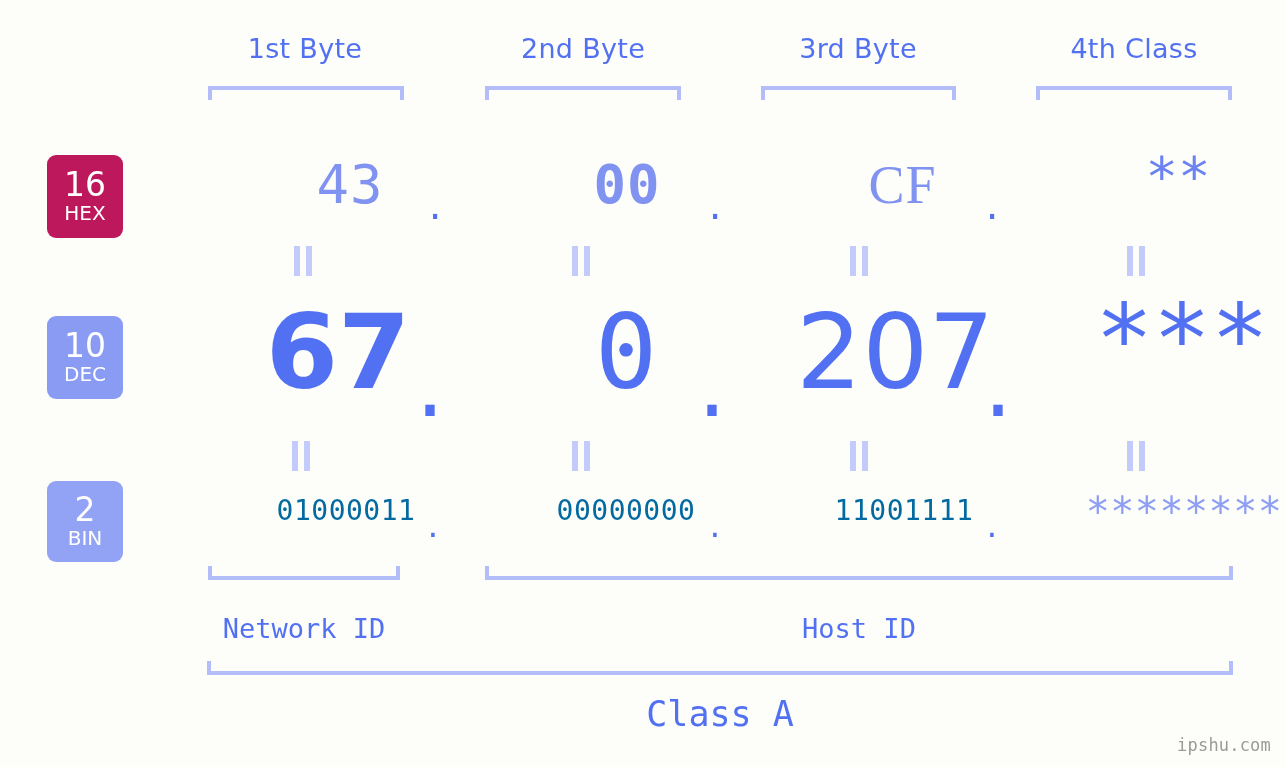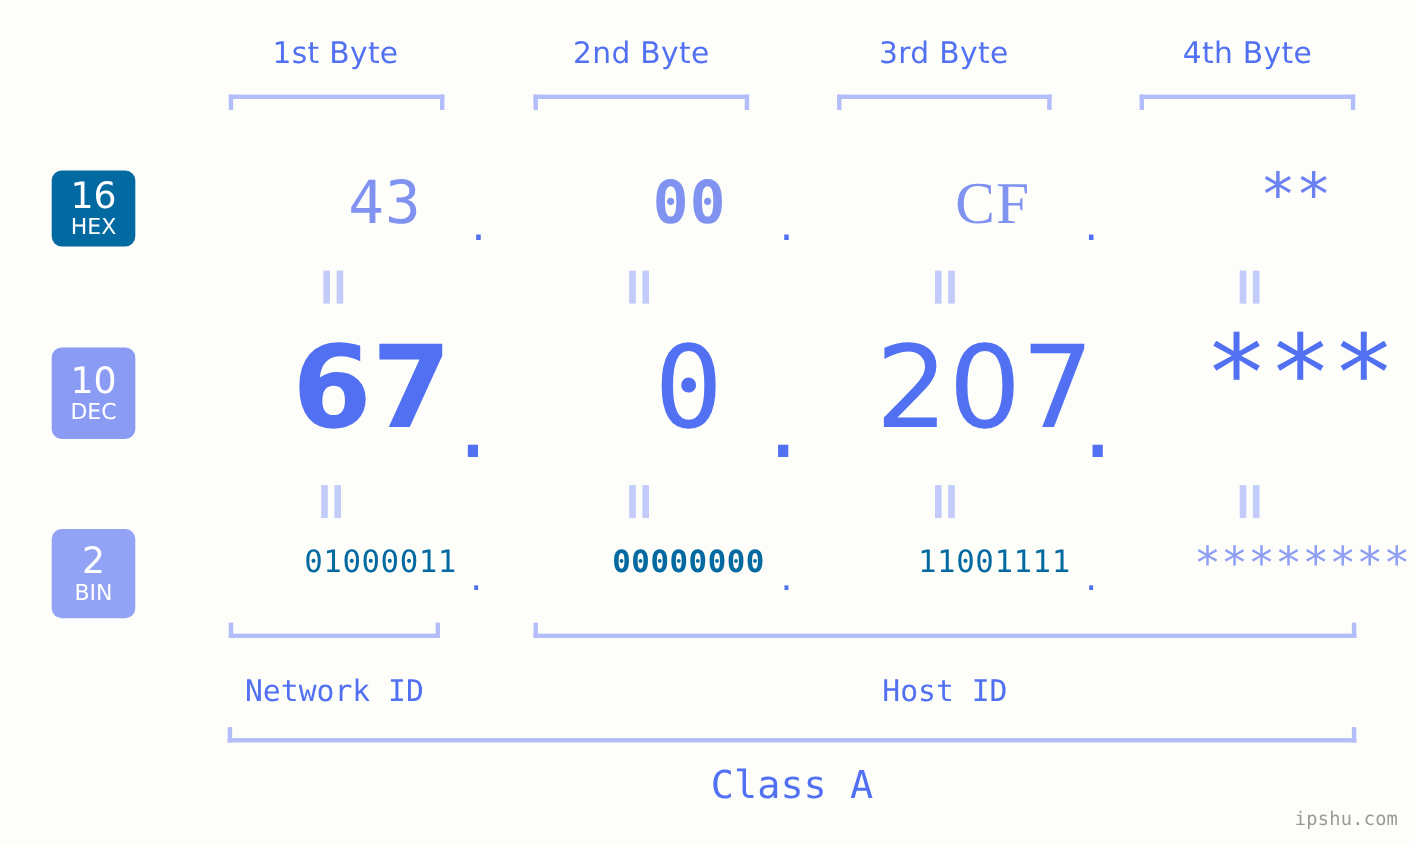--- a/index.html
+++ b/index.html
@@ -67,21 +67,21 @@
   .badge .num {
     font-size: 33px;
     font-weight: 400;
     line-height: 1.05;
   }
   .badge .abbr {
     font-size: 20px;
     font-weight: 400;
     line-height: 1.15;
   }
-  #badge-hex { top: 155px; height: 69px; background: #0369a1; }
+  #badge-hex { top: 155px; height: 83px; background: #be185d; }
   #badge-dec { top: 316px; height: 83px; background: #8a9bf4; }
   #badge-bin { top: 481px; height: 81px; background: #92a3f5; }
 
   
   .octet {
     position: absolute;
     text-align: center;
     white-space: nowrap;
     margin-left: 44px;
   }
@@ -191,21 +191,21 @@
     color: #9a9a9a;
     letter-spacing: 0.2px;
   }
 </style>
 </head>
 <body>
 
 <div class="byte-label" id="byte-label-1" style="left:205px; width:200px;">1st Byte</div>
 <div class="byte-label" id="byte-label-2" style="left:484px; width:198px;">2nd Byte</div>
 <div class="byte-label" id="byte-label-3" style="left:760px; width:196px;">3rd Byte</div>
-<div class="byte-label" id="byte-label-4" style="left:1035px; width:198px;">4th Byte</div>
+<div class="byte-label" id="byte-label-4" style="left:1035px; width:198px;">4th Class</div>
 
 <div class="bracket-top" style="left:208px; width:196px;"></div>
 <div class="bracket-top" style="left:485px; width:196px;"></div>
 <div class="bracket-top" style="left:761px; width:195px;"></div>
 <div class="bracket-top" style="left:1036px; width:196px;"></div>
 
 <div class="badge" id="badge-hex">
   <span class="num">16</span>
   <span class="abbr">HEX</span>
 </div>
@@ -263,21 +263,21 @@
   <i class="l"></i>
     <i class="r"></i>
 </div>
 <div class="eq" style="left:1126px; top:441px;">
   <i class="l"></i>
     <i class="r"></i>
 </div>
 
 <div class="octet bin-val" style="left:202px; width:200px;">01000011</div>
 <div class="dot bin-dot" style="left:408px; width:50px;">.</div>
-<div class="octet bin-val" style="left:482px; width:200px;font-weight:bold;">00000000</div>
+<div class="octet bin-val" style="left:482px; width:200px;">00000000</div>
 <div class="dot bin-dot" style="left:690px; width:50px;">.</div>
 <div class="octet bin-val" style="left:760px; width:200px;">11001111</div>
 <div class="dot bin-dot" style="left:967px; width:50px;">.</div>
 <div class="octet bin-star" style="left:1040px; width:200px;">********</div>
 
 <div class="bracket-bottom" style="left:208px; top:566px; width:192px;"></div>
 <div class="bracket-bottom" style="left:485px; top:566px; width:748px;"></div>
 
 <div class="sec-label" id="label-network-id" style="left:204px; width:200px;">Network ID</div>
 <div class="sec-label" id="label-host-id" style="left:485px; width:748px;">Host ID</div>

